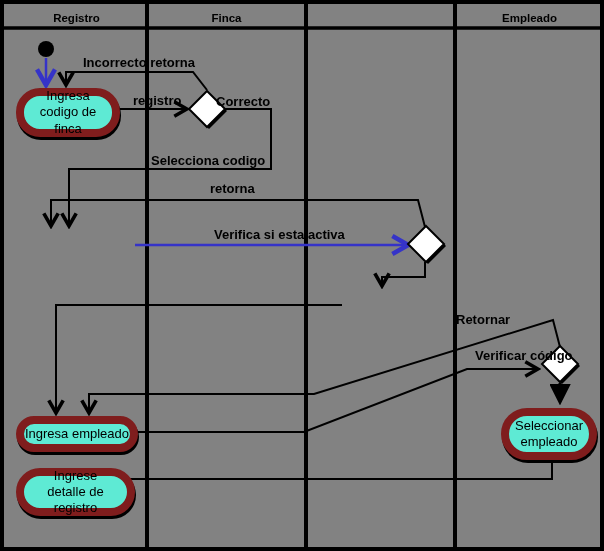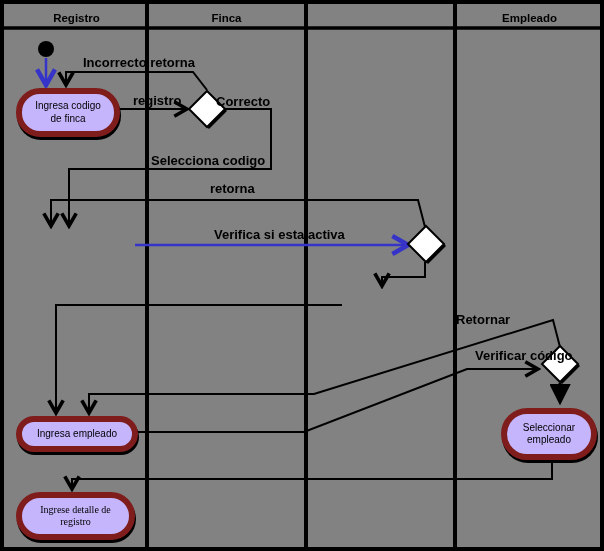--- a/index.html
+++ b/index.html
@@ -11,24 +11,24 @@
     font-family:"Liberation Sans", sans-serif;
     overflow:hidden;
   }
   svg.wires{position:absolute;left:0;top:0;width:604px;height:551px;}
   .lane-label{
     position:absolute;top:5px;height:17px;
     display:flex;align-items:center;justify-content:center;
     font-size:11.5px;font-weight:bold;color:#000;
   }
   .activity{
-    position:absolute;background:#c4b5fd;border:6px solid #7f1d1d;
+    position:absolute;background:#5eead4;border:8px solid #7f1d1d;
     box-shadow:1px 3px 0 0 #000;
     display:flex;align-items:center;justify-content:center;text-align:center;
-    font-size:10px;color:#000;line-height:1.25;box-sizing:border-box;
+    font-size:13px;color:#000;line-height:1.25;box-sizing:border-box;
   }
   .edge-label{
     position:absolute;font-size:13px;font-weight:bold;color:#000;white-space:nowrap;
   }
   .start-node{
     position:absolute;left:34px;top:37px;width:16px;height:16px;
     background:#000;border-radius:50%;
   }
 </style>
 </head>
@@ -78,21 +78,21 @@
 
   <div class="lane-label" style="left:4px;width:137px;">Registro</div>
   <div class="lane-label" style="left:145px;width:155px;">Finca</div>
   <div class="lane-label" style="left:453px;width:145px;">Empleado</div>
 
   <div class="start-node"></div>
 
   <div class="activity" style="left:12px;top:84px;width:104px;height:49px;border-radius:24px;padding:0 10px;">Ingresa codigo de finca</div>
   <div class="activity" style="left:497px;top:404px;width:96px;height:52px;border-radius:26px;padding:0 8px;">Seleccionar empleado</div>
   <div class="activity" style="left:12px;top:412px;width:122px;height:36px;border-radius:18px;">Ingresa empleado</div>
-  <div class="activity" style="left:12px;top:488px;width:119px;height:48px;border-radius:24px;padding:16px 14px;font-family:Liberation Serif, serif;">Ingrese detalle de registro</div>
+  <div class="activity" style="left:12px;top:464px;width:119px;height:48px;border-radius:24px;padding:16px 14px;">Ingrese detalle de registro</div>
 
   <div class="edge-label" style="left:79px;top:51px;">Incorrecto retorna</div>
   <div class="edge-label" style="left:129px;top:89px;">registro</div>
   <div class="edge-label" style="left:212px;top:90px;">Correcto</div>
   <div class="edge-label" style="left:147px;top:149px;">Selecciona codigo</div>
   <div class="edge-label" style="left:206px;top:177px;">retorna</div>
   <div class="edge-label" style="left:210px;top:223px;">Verifica si esta activa</div>
   <div class="edge-label" style="left:452px;top:308px;">Retornar</div>
   <div class="edge-label" style="left:471px;top:344px;">Verificar código</div>
 

